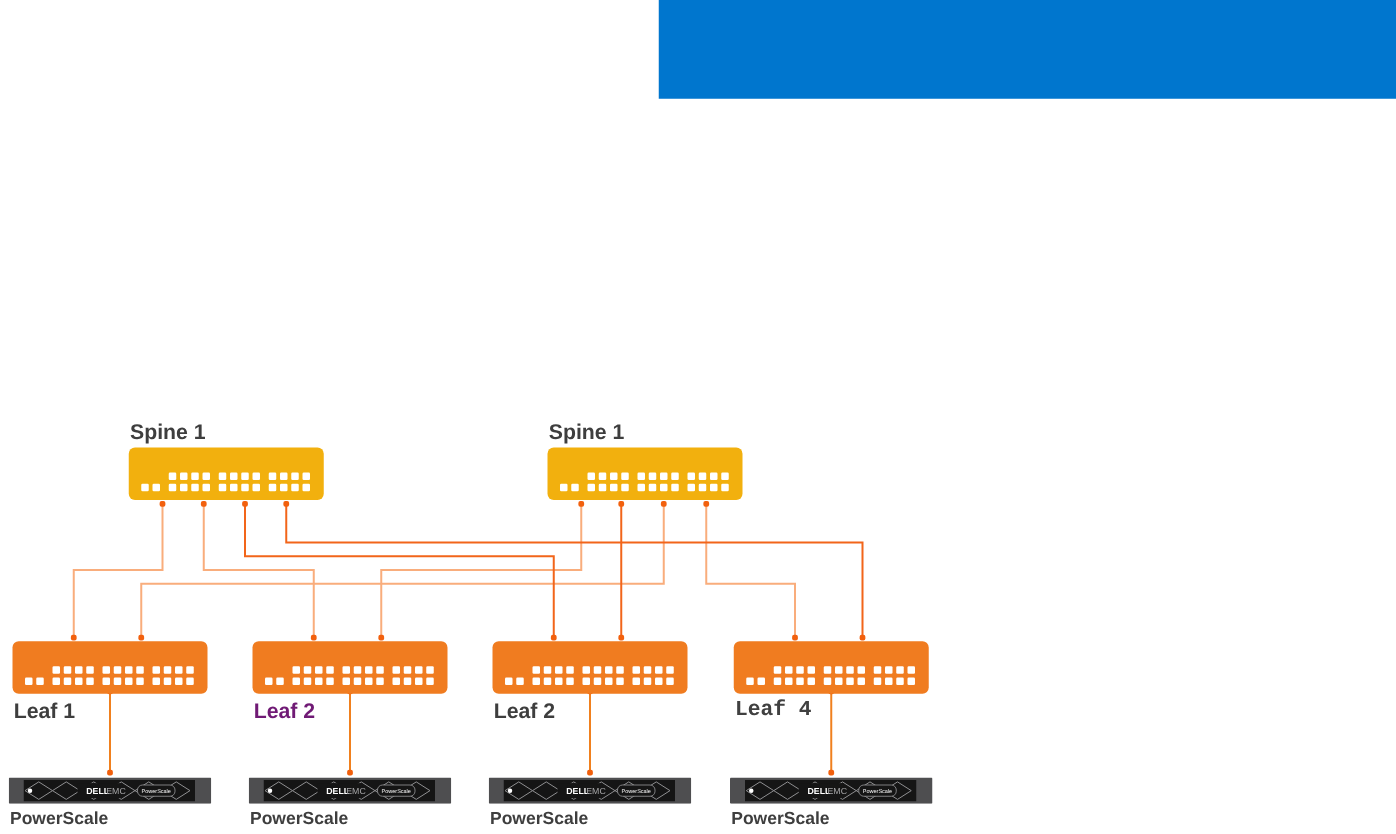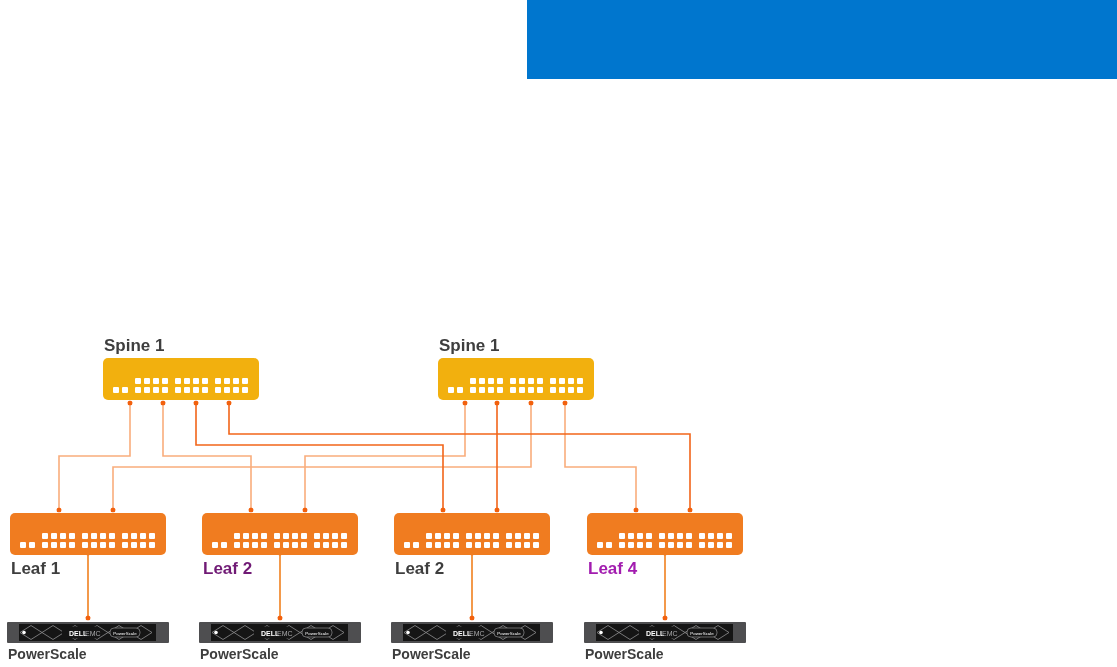--- a/index.html
+++ b/index.html
@@ -308,21 +308,21 @@
           <div class="psq"></div>
           <div class="psq"></div>
           <div class="psq"></div>
           <div class="psq"></div>
           <div class="psq"></div>
           <div class="psq"></div>
           <div class="psq"></div>
         </div>
       </div>
     </div>
-  <div class="node-label leaf-label" style="color: #a21caf;">Leaf 4</div>
+  <div class="node-label leaf-label" style="color: #404040; font-family: Liberation Mono, monospace;">Leaf 4</div>
 </div>
 
 <div class="server-group" style="left:7px;top:622px;">
   <svg class="chassis-svg chassis" width="162" height="21" viewBox="0 0 162 21">
     <rect class="ch-body" x="0" y="0" width="162" height="21" rx="1" fill="#4E4E50"></rect>
     <rect class="ch-bezel" x="12" y="2" width="137" height="17" fill="#151515"></rect>
     <path class="ch-chevrons" d="M13,10.5 l11,-7 l11,7 l-11,7 z m22,0 l11,-7 l11,7 l-11,7 z m22,0 l11,-7 l11,7 l-11,7 z m22,0 l11,-7 l11,7 l-11,7 z m22,0 l11,-7 l11,7 l-11,7 z m22,0 l11,-7 l11,7 l-11,7 z" fill="none" stroke-width="0.8" stroke="#8F8F91"></path>
     <circle class="ch-led" cx="17" cy="10.5" r="1.8" fill="#ffffff"></circle>
     <rect class="ch-backing" x="55" y="4.5" width="36" height="12" fill="#151515"></rect>
     <text class="ch-brand-bold" x="62" y="13.5" fill="#ffffff" font-size="7" font-weight="bold" font-family="Liberation Sans, sans-serif">DELL</text>

